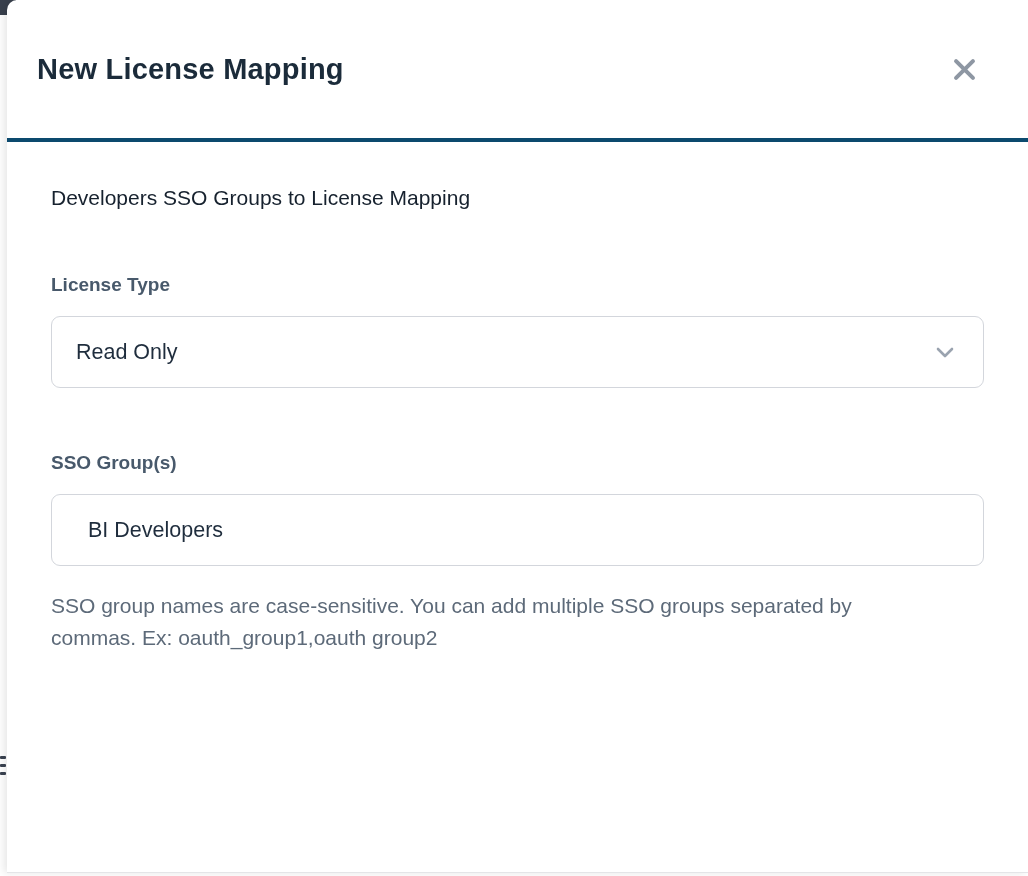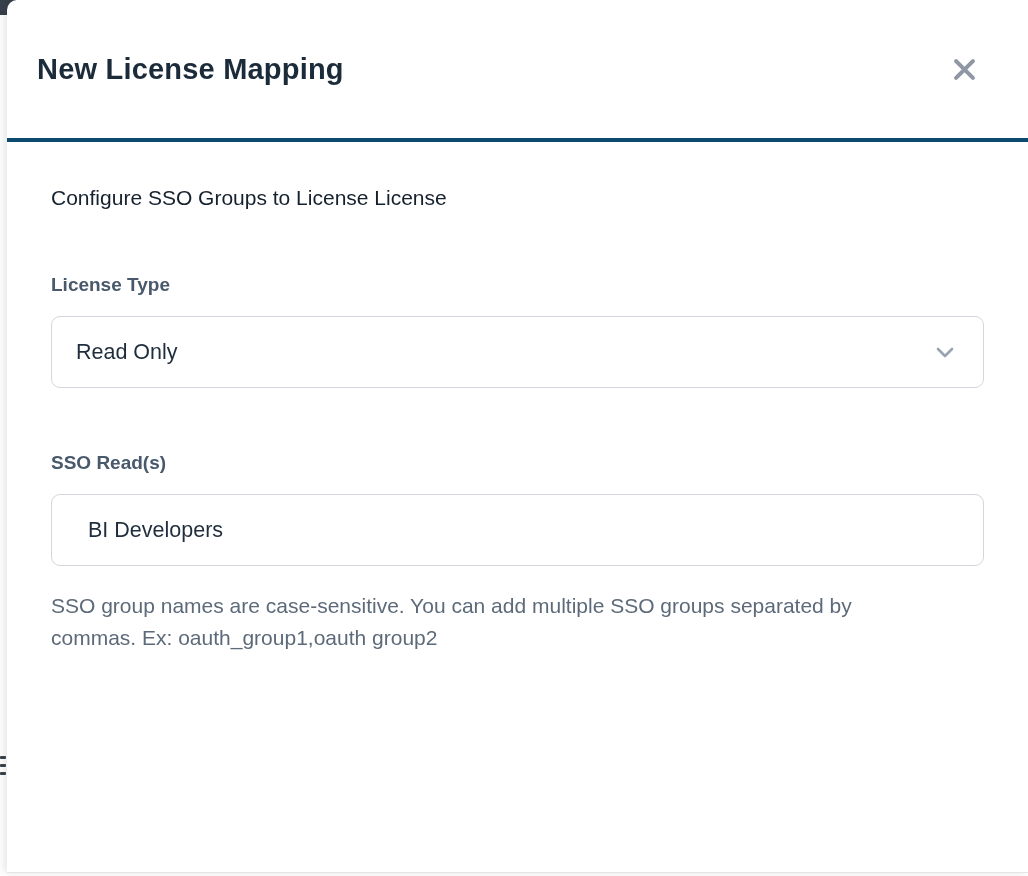--- a/index.html
+++ b/index.html
@@ -136,33 +136,33 @@
       <h1 class="modal-title">New License Mapping</h1>
       <button class="close-btn" aria-label="Close">
         <svg class="close-icon" viewBox="0 0 24 24" width="27" height="27">
           <path d="M4.5 4.5 L19.5 19.5 M19.5 4.5 L4.5 19.5" stroke="#8e97a3" stroke-width="3.6" stroke-linecap="round" fill="none"></path>
         </svg>
       </button>
     </header>
 
     <div class="modal-body">
 
-      <p class="subtitle">Configure SSO Groups to License License</p>
+      <p class="subtitle">Developers SSO Groups to License Mapping</p>
 
       <div class="field">
         <label class="field-label">License Type</label>
         <div class="select" role="button">
           <span class="select-value">Read Only</span>
           <svg class="chevron" viewBox="0 0 24 24" width="24" height="24">
             <path d="M5 9 L12 16 L19 9" stroke="#9aa3af" stroke-width="2.6" fill="none" stroke-linecap="round" stroke-linejoin="round"></path>
           </svg>
         </div>
       </div>
 
       <div class="field">
-        <label class="field-label" for="sso-input">SSO Read(s)</label>
+        <label class="field-label" for="sso-input">SSO Group(s)</label>
         <input id="sso-input" class="text-input" type="text" value="BI Developers" style="">
         <p class="help">SSO group names are case-sensitive. You can add multiple SSO groups separated by commas. Ex: oauth_group1,oauth group2</p>
       </div>
 
     </div>
   </div>
 </div>
 
 </body></html>

